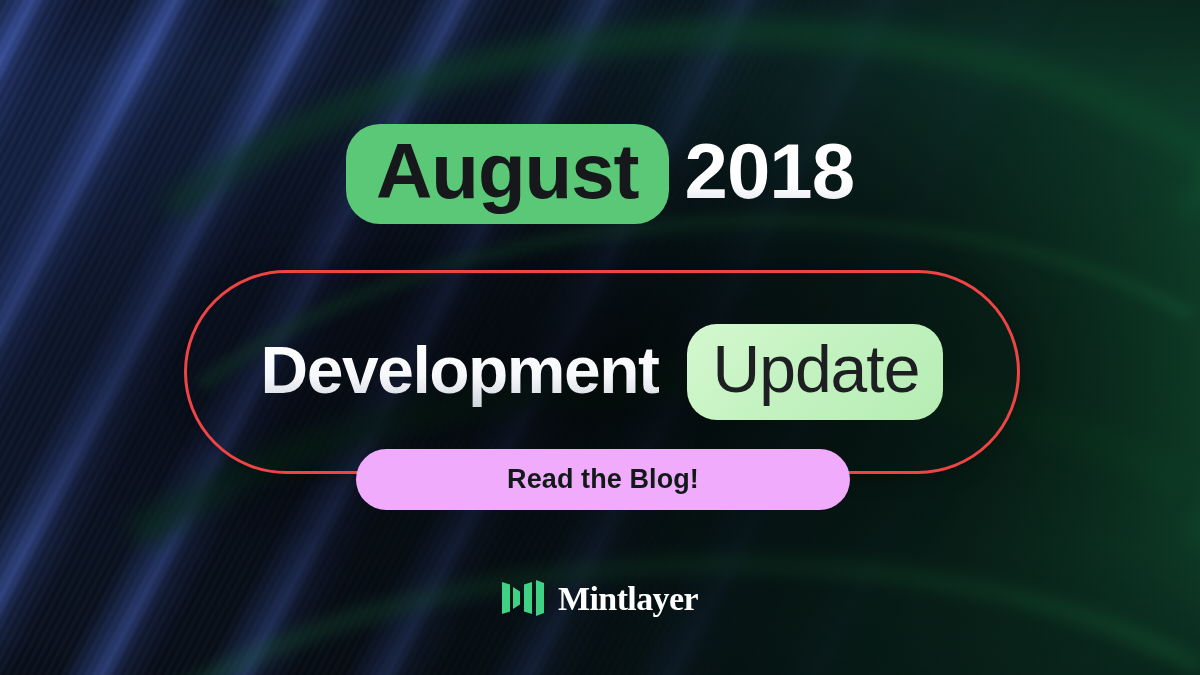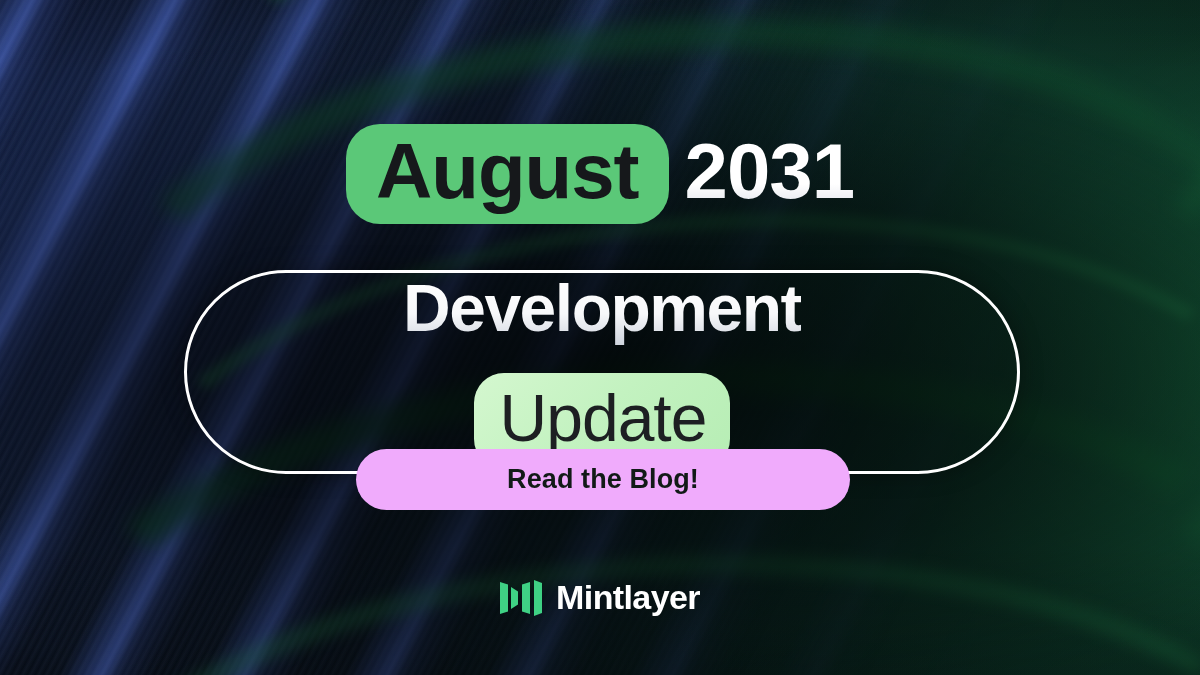--- a/index.html
+++ b/index.html
@@ -121,26 +121,25 @@
     background:linear-gradient(180deg,#ffffff 0%,#ffffff 62%,#d8dce6 100%);
     -webkit-background-clip:text; background-clip:text;
     -webkit-text-fill-color:transparent;
   }
 
   
   .capsule{
     position:absolute;
     left:184px; top:270px;
     width:836px; height:204px;
-    border:3px solid #ffffff;
+    border:3px solid #ef4444;
     border-radius:102px;
     display:flex; align-items:center; justify-content:center;
     gap:28px;
     box-shadow:0 0 22px rgba(0,0,0,.35);
-    flex-direction:column;
   }
   .dev-word{
     font-size:66px; font-weight:700; letter-spacing:-1.5px; line-height:1;
     background:linear-gradient(180deg,#ffffff 0%,#f7f8fa 55%,#cfd4de 100%);
     -webkit-background-clip:text; background-clip:text;
     -webkit-text-fill-color:transparent;
     color:#ffffff;
     padding-bottom:4px;
   }
   .update-pill{
@@ -163,21 +162,21 @@
     color:#121a17;
     font-size:27px; font-weight:700; letter-spacing:.1px;
     border:none; cursor:pointer;
     font-family:"Liberation Sans", sans-serif;
   }
 
   
   .brand{
     position:absolute;
     left:0; right:0; top:580px;
-    display:flex; align-items:flex-start; justify-content:center; gap:14px;
+    display:flex; align-items:flex-end; justify-content:center; gap:14px;font-family:Liberation Serif, serif;
   }
   .brand-mark{ display:block; }
   .brand-name{
     color:#ffffff; font-size:34px; font-weight:700; letter-spacing:-.6px; line-height:1;
   }
 </style>
 </head>
 <body>
 
 <div class="stage">
@@ -194,21 +193,21 @@
     <span class="arc a6"></span>
 
   </div>
   <div class="bg-layer bg-green-wash"></div>
   <div class="bg-layer bg-vignette"></div>
 
   <div class="content">
 
     <div class="headline">
       <span class="month-pill">August</span>
-      <span class="year">2031</span>
+      <span class="year">2018</span>
     </div>
 
     <div class="capsule">
       <span class="dev-word">Development</span>
       <span class="update-pill">Update</span>
     </div>
 
     <button class="cta">Read the Blog!</button>
 
     <div class="brand">

